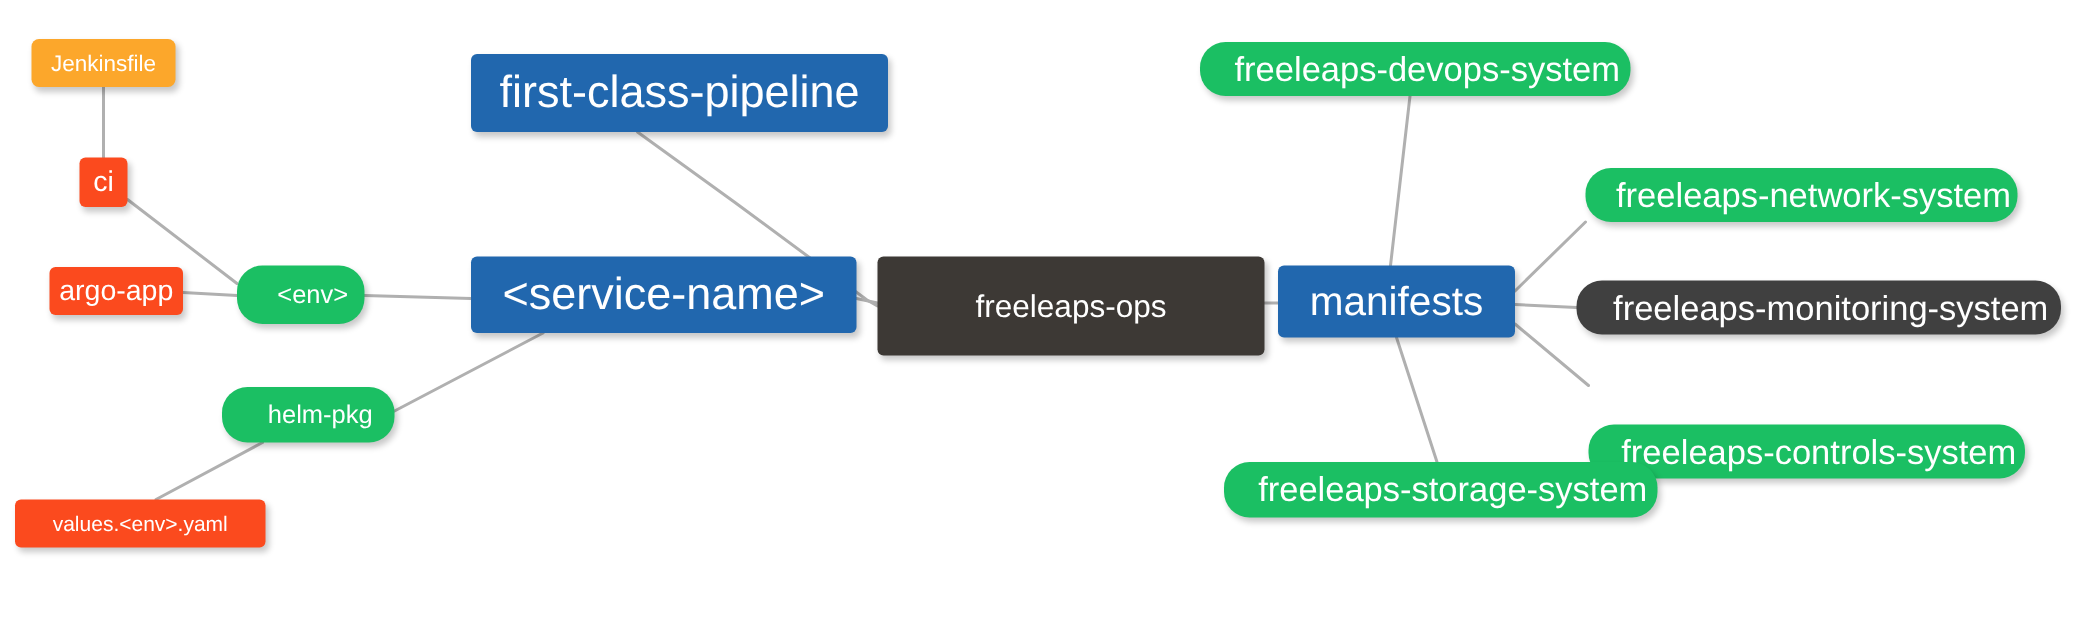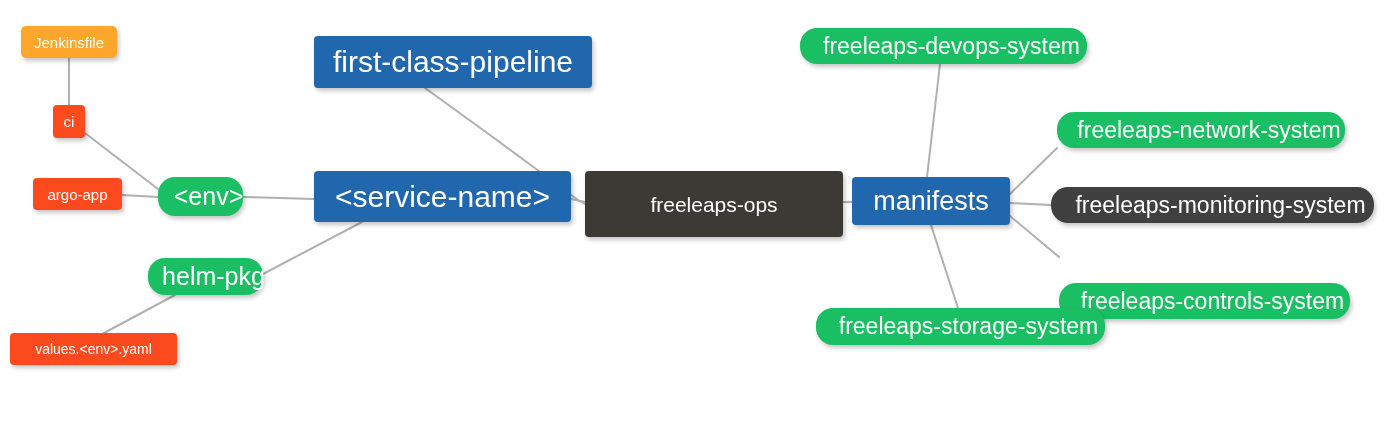--- a/index.html
+++ b/index.html
@@ -60,25 +60,25 @@
   .lvl-1.small {
     font-size: 27px;
   }
   .lvl-2 {
     background: #1bbf63;
     font-size: 23px;
     border-radius: 17px;
     padding-left: 16px;
   }
   .lvl-2.big {
-    font-size: 25px;
+    font-size: 17px;
   }
   .lvl-3 {
     background: #fb4a1e;
-    font-size: 15px;
+    font-size: 19px;
     border-radius: 4px;
   }
   .lvl-3.tiny {
     font-size: 14px;
   }
   .lvl-4 {
     background: #fca72b;
     font-size: 15px;
     border-radius: 5px;
     justify-content: center;

